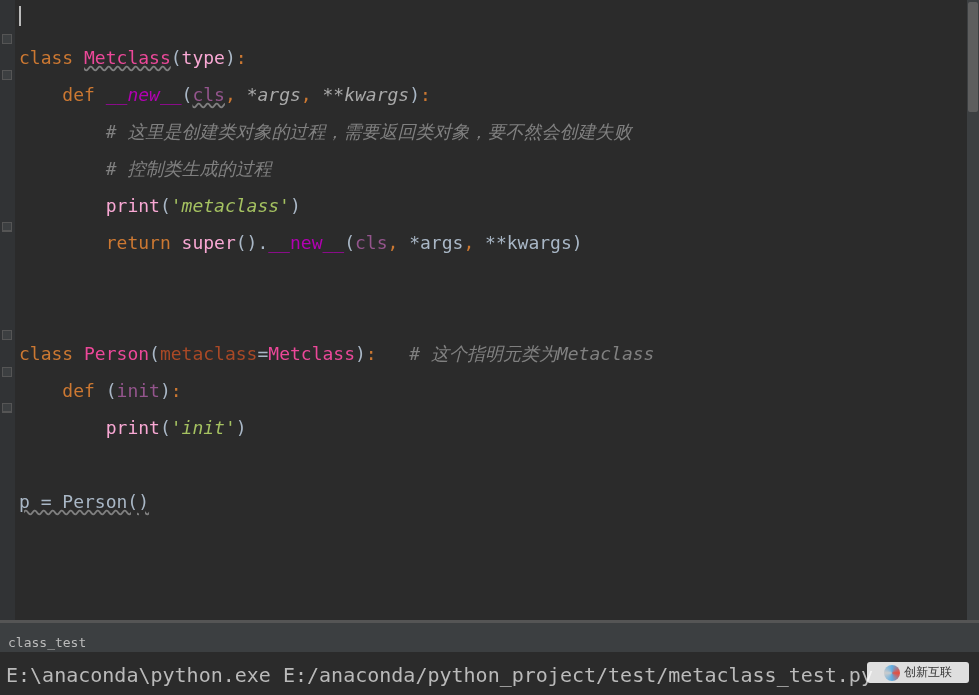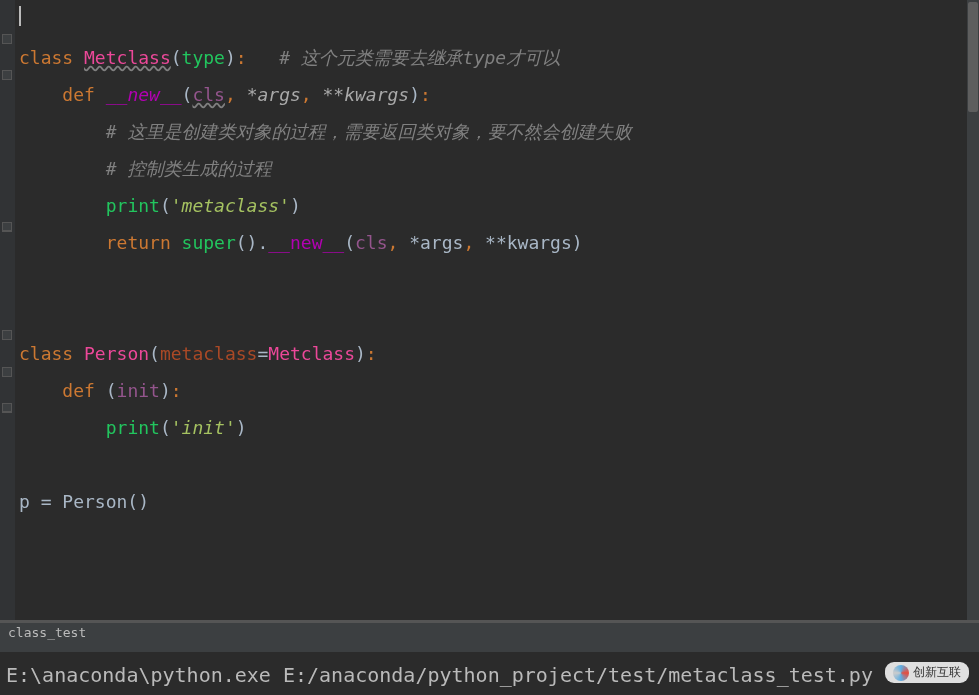--- a/index.html
+++ b/index.html
@@ -54,34 +54,34 @@
       align-items: center;
     }
     .cursor-bar {
       width: 2px;
       height: 20px;
       background: #bbb;
       display: inline-block;
       margin-top: -10px;
     }
     .kw-orange { color: #cc7832; }
-    .builtin { color: #22c55e; }
+    .builtin { color: #f9a8d4; }
     .classname { color: #ec4899; }
     .classname-uw { text-decoration: underline; text-decoration-style: wavy; text-decoration-color: #808080; }
     .funcname { color: #b200b2; font-style: italic; }
     .funcref { color: #b200b2; }
     .param { color: #a9a9a9; font-style: italic; }
     .param-cls { color: #94558d; text-decoration: underline; text-decoration-style: wavy; text-decoration-color: #808080; }
     .param-self { color: #94558d; }
     .comment { color: #808080; font-style: italic; }
     .string { color: #a5c261; font-style: italic; }
     .paren { color: #a9b7c6; }
     .punct { color: #cc7832; }
     .metakey { color: #aa4926; }
-    .wavy-under { text-decoration-style: wavy; text-decoration-color: #808080; }
+    .wavy-under { text-decoration: underline; text-decoration-style: wavy; text-decoration-color: #808080; }
     
     .scrollbar-v {
       position: absolute;
       right: 0;
       top: 0;
       width: 12px;
       height: 100%;
       background: #3c3f41;
     }
     .scrollbar-thumb {
@@ -95,21 +95,21 @@
     }
 
     .separator-bar {
       height: 3px;
       background: #555;
     }
     .tab-bar {
       height: 30px;
       background: #3c3f41;
       display: flex;
-      align-items: flex-start;
+      align-items: flex-end;
       padding-left: 2px;
       font-size: 13px;
       color: #bbb;
       border-bottom: 1px solid #2b2b2b;
     }
     .tab {
       padding: 2px 6px;
     }
     .console-area {
       background: #2b2b2b;
@@ -119,24 +119,24 @@
       color: #bababa;
     }
     .console-line {
       white-space: pre;
     }
     .watermark {
       position: absolute;
       right: 10px;
       bottom: 12px;
       background: rgba(255,255,255,0.85);
-      padding: 2px 8px;
+      padding: 2px 17px;
       font-size: 12px;
       color: #333;
-      border-radius: 9px;
+      border-radius: 3px;
       display: flex;
       align-items: center;
       gap: 4px;
     }
     .watermark-logo {
       width: 16px;
       height: 16px;
       border-radius: 50%;
       background: conic-gradient(from 0deg, #5dade2, #e74c3c, #5dade2, #ccc, #5dade2);
     }
@@ -150,29 +150,29 @@
       <div class="fold-marker" style="top:34px"></div>
       <div class="fold-marker" style="top:70px"></div>
       <div class="fold-marker" style="top:222px;border-bottom-width:2px"></div>
       <div class="fold-marker" style="top:330px"></div>
       <div class="fold-marker" style="top:367px"></div>
       <div class="fold-marker" style="top:403px;border-bottom-width:2px"></div>
     </div>
   </div>
   <div class="code-content" id="code-lines">
       <div class="code-line"><span class="cursor-bar"></span></div>
-      <div class="code-line"><span class="kw-orange">class </span><span class="classname classname-uw">Metclass</span><span class="paren">(</span><span class="builtin">type</span><span class="paren">)</span><span class="punct">:</span><span class="">   </span><span class="comment"># 这个元类需要去继承type才可以</span></div>
+      <div class="code-line"><span class="kw-orange">class </span><span class="classname classname-uw">Metclass</span><span class="paren">(</span><span class="builtin">type</span><span class="paren">)</span><span class="punct">:</span><span class="">   </span></div>
       <div class="code-line"><span class="">    </span><span class="kw-orange">def </span><span class="funcname">__new__</span><span class="paren">(</span><span class="param-cls">cls</span><span class="punct">, </span><span class="param">*args</span><span class="punct">, </span><span class="param">**kwargs</span><span class="paren">)</span><span class="punct">:</span></div>
       <div class="code-line"><span class="">        </span><span class="comment"># 这里是创建类对象的过程，需要返回类对象，要不然会创建失败</span></div>
       <div class="code-line"><span class="">        </span><span class="comment"># 控制类生成的过程</span></div>
       <div class="code-line"><span class="">        </span><span class="builtin">print</span><span class="paren">(</span><span class="string">'metaclass'</span><span class="paren">)</span></div>
       <div class="code-line"><span class="">        </span><span class="kw-orange">return </span><span class="builtin">super</span><span class="paren">()</span><span class="paren">.</span><span class="funcref">__new__</span><span class="paren">(</span><span class="param-self">cls</span><span class="punct">, </span><span class="paren">*args</span><span class="punct">, </span><span class="paren">**kwargs</span><span class="paren">)</span></div>
       <div class="code-line"></div>
       <div class="code-line"></div>
-      <div class="code-line"><span class="kw-orange">class </span><span class="classname">Person</span><span class="paren">(</span><span class="metakey">metaclass</span><span class="paren">=</span><span class="classname">Metclass</span><span class="paren">)</span><span class="punct">:</span><span class="">   </span></div>
+      <div class="code-line"><span class="kw-orange">class </span><span class="classname">Person</span><span class="paren">(</span><span class="metakey">metaclass</span><span class="paren">=</span><span class="classname">Metclass</span><span class="paren">)</span><span class="punct">:</span><span class="">   </span><span class="comment"># 这个指明元类为Metaclass</span></div>
       <div class="code-line"><span class="">    </span><span class="kw-orange">def </span><span class="paren">(</span><span class="param-self">init</span><span class="paren">)</span><span class="punct">:</span></div>
       <div class="code-line"><span class="">        </span><span class="builtin">print</span><span class="paren">(</span><span class="string">'init'</span><span class="paren">)</span></div>
       <div class="code-line"></div>
       <div class="code-line"><span class="wavy-under">p = Person()</span></div>
     </div>
   <div class="scrollbar-v">
     <div class="scrollbar-thumb"></div>
   </div>
 </div>
 

